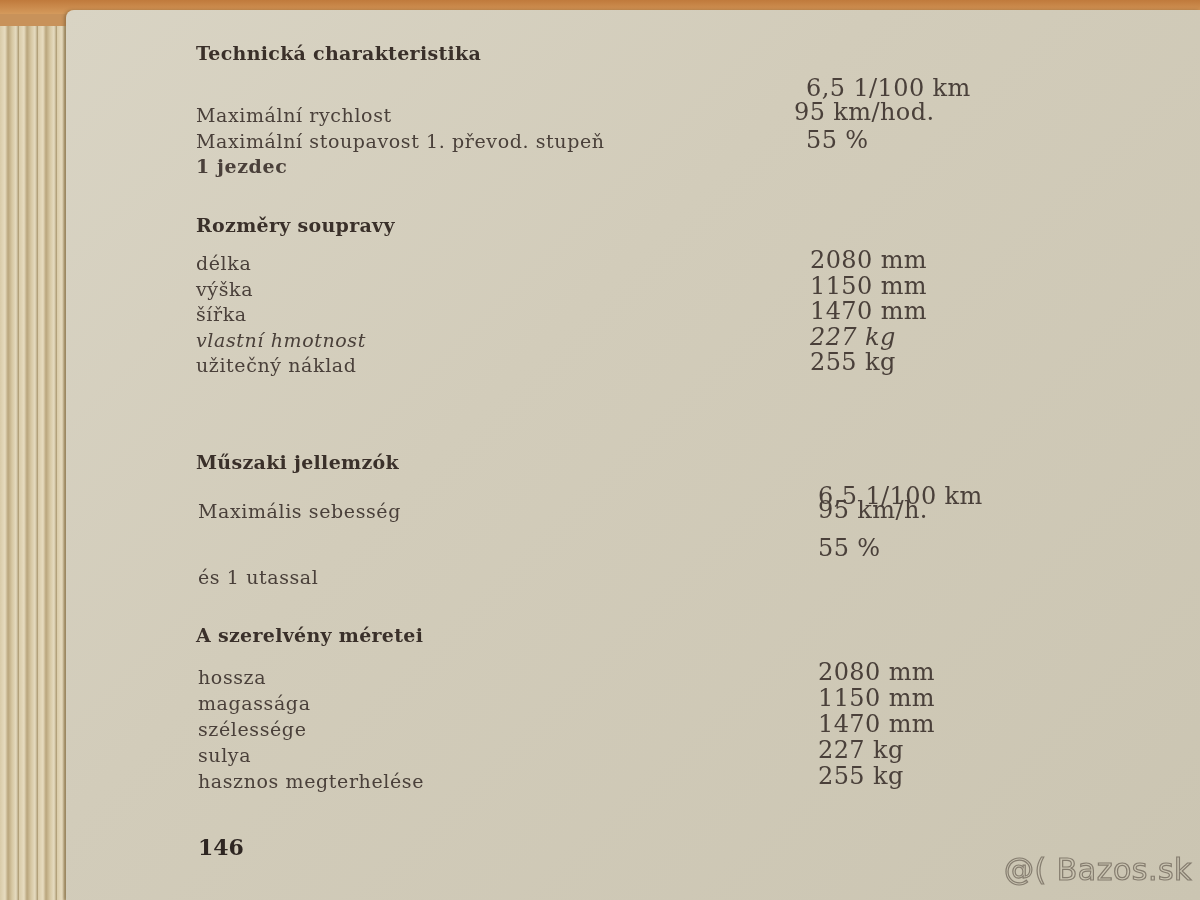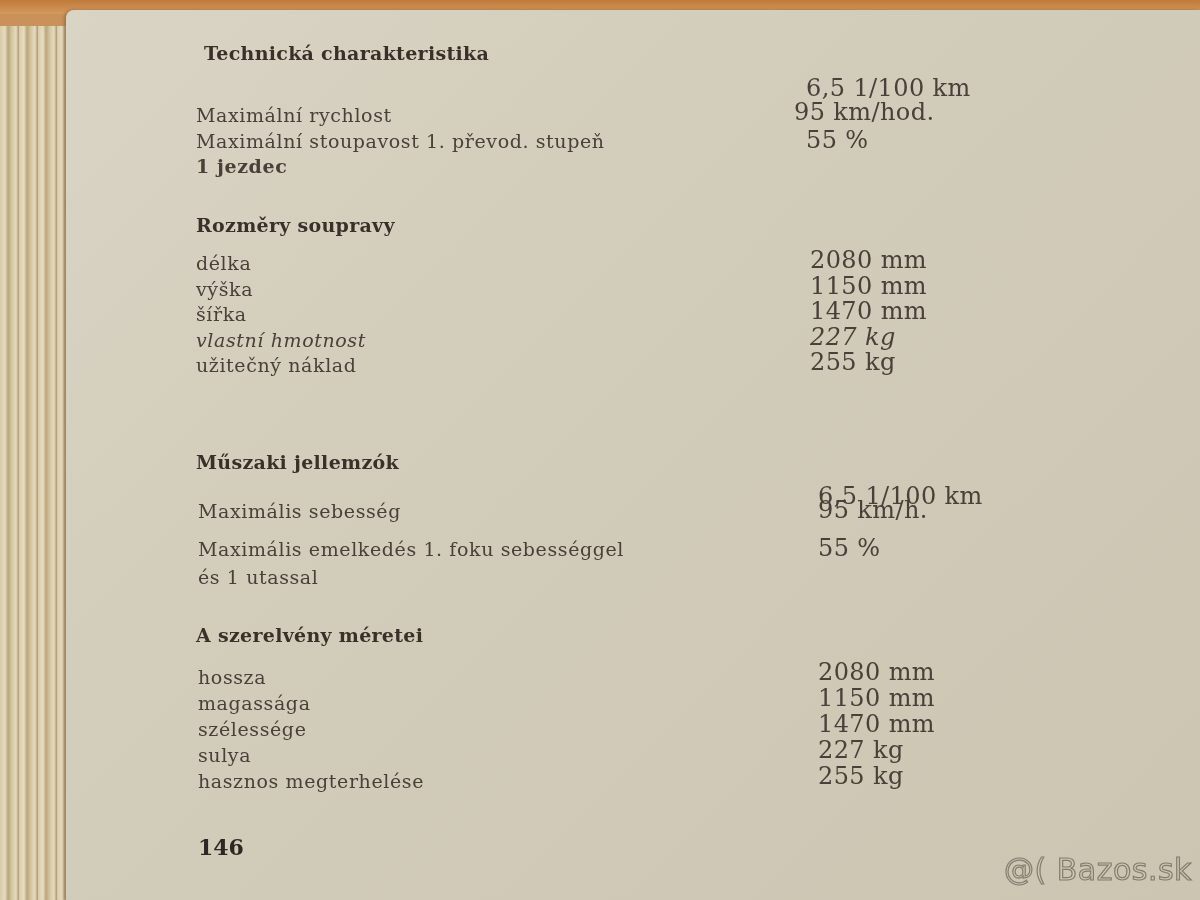--- a/index.html
+++ b/index.html
@@ -48,21 +48,21 @@
       letter-spacing: 0.5px;
     }
   </style>
 </head>
 <body>
 
 <div class="table-top"></div>
 <div class="page-edges"></div>
 <div class="page"></div>
 
-<div class="heading" style="top:42px;margin-left:8px;">Technická charakteristika</div>
+<div class="heading" style="top:42px;">Technická charakteristika</div>
 <div class="row" style="top:78px;">
   <span class="value" style="left:806px; top:-4px;">6,5 1/100 km</span>
 </div>
 <div class="row" style="top:104px;">
   <span class="label">Maximální rychlost</span>
   <span class="value" style="left:794px; top:-6px;">95 km/hod.</span>
 </div>
 <div class="row" style="top:130px;">
   <span class="label">Maximální stoupavost 1. převod. stupeň</span>
   <span class="value" style="left:806px; top:-4px;">55 %</span>
@@ -95,21 +95,20 @@
 
 <div class="heading" style="top:451px;">Műszaki jellemzók</div>
 <div class="row" style="top:486px;">
   <span class="value" style="left:818px; top:-4px;">6,5 1/100 km</span>
 </div>
 <div class="row" style="top:500px;">
   <span class="label" style="left:198px;">Maximális sebesség</span>
   <span class="value" style="left:818px; top:-4px;">95 km/h.</span>
 </div>
 <div class="row" style="top:538px;">
-  <span class="label" style="left:198px;">Maximális emelkedés 1. foku sebességgel</span>
   <span class="value" style="left:818px; top:-4px;">55 %</span>
 </div>
 <div class="row" style="top:566px;">
   <span class="label" style="left:198px;">és 1 utassal</span>
 </div>
 
 <div class="heading" style="top:624px;">A szerelvény méretei</div>
 <div class="row" style="top:666px;">
   <span class="label" style="left:198px;">hossza</span>
   <span class="value" style="left:818px; top:-8px;">2080 mm</span>

